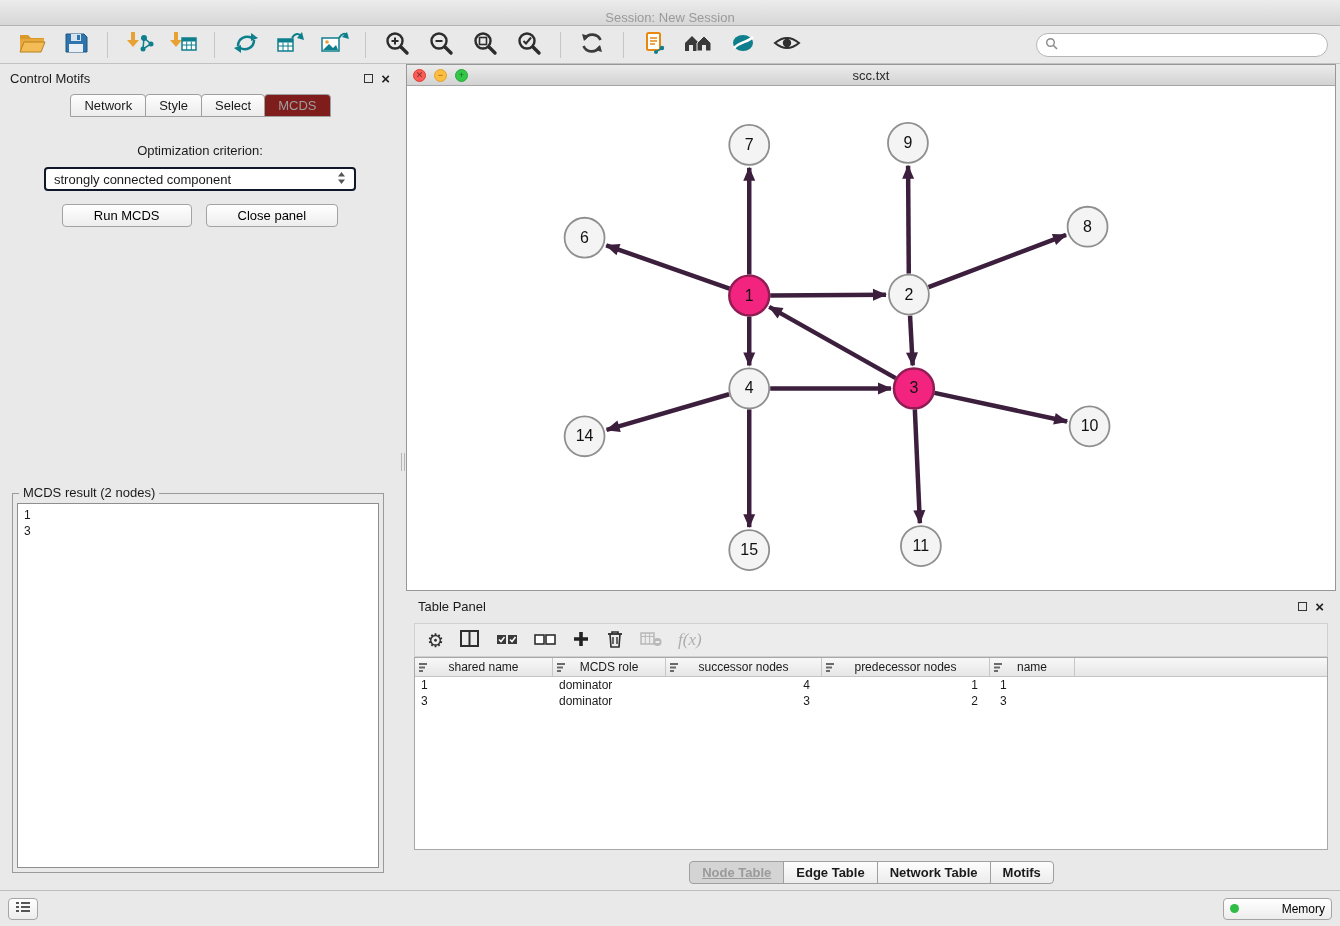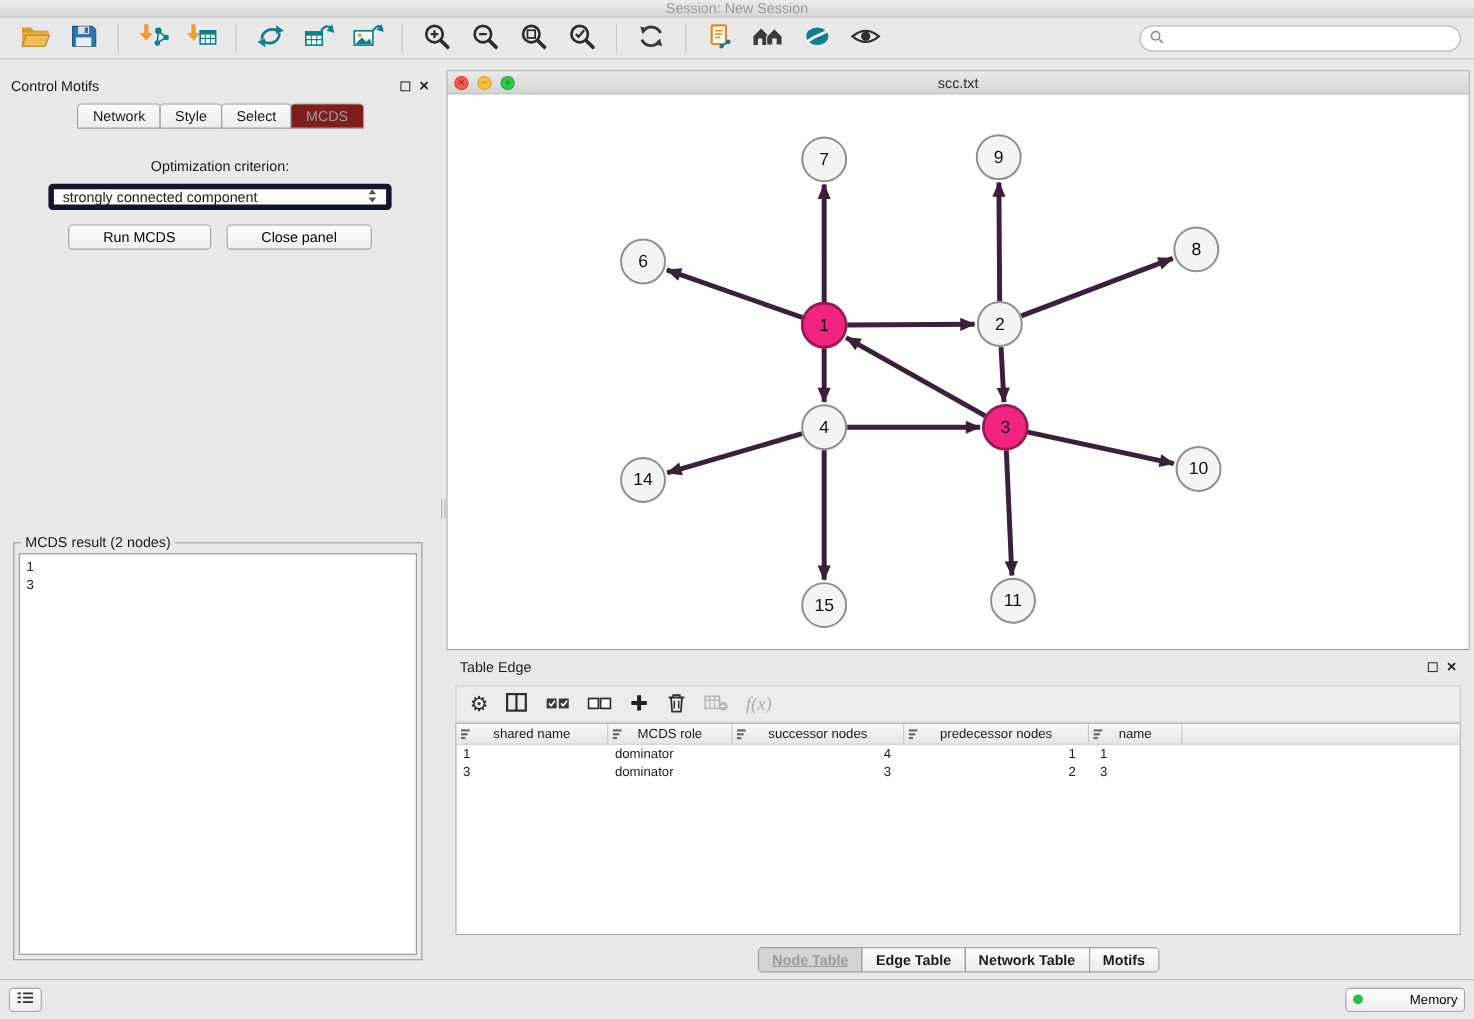--- a/index.html
+++ b/index.html
@@ -1,20 +1,20 @@
 <!DOCTYPE html>
 <html><head>
 <meta charset="utf-8">
 <style>
   *{box-sizing:border-box;margin:0;padding:0;}
   html,body{width:1340px;height:926px;}
   body{font-family:"Liberation Sans",sans-serif;background:#e9e9e9;position:relative;overflow:hidden;font-size:13px;color:#1a1a1a;}
 
   
-  .titlebar{height:16px;background:linear-gradient(#ececec,#d6d6d6);border-bottom:1px solid #b3b3b3;display:flex;align-items:flex-end;justify-content:center;color:#9a9a9a;}
+  .titlebar{height:26px;background:linear-gradient(#ececec,#d6d6d6);border-bottom:1px solid #b3b3b3;display:flex;align-items:flex-end;justify-content:center;color:#9a9a9a;}
 
   
   .toolbar{height:38px;display:flex;align-items:center;padding:0 12px;border-bottom:1px solid #c2c2c2;background:#e9e9e9;gap:4px;}
   .tb-btn{width:40px;height:32px;display:flex;align-items:center;justify-content:center;background:transparent;border:none;cursor:default;}
   .tb-sep{width:1px;height:26px;background:#c6c6c6;margin:0 7px;}
   .search-wrap{margin-left:auto;width:292px;height:24px;border:1px solid #b6b6b6;border-radius:12px;background:#fff;display:flex;align-items:center;padding:0 8px;gap:5px;}
   .search-input{border:none;outline:none;flex:1;font-size:13px;background:transparent;font-family:"Liberation Sans",sans-serif;}
 
   
   .main{position:absolute;top:64px;left:0;right:0;bottom:36px;}
@@ -22,21 +22,21 @@
   
   .control-panel{position:absolute;left:0;top:2px;width:400px;bottom:0;background:#e9e9e9;}
   .cp-header{height:24px;display:flex;align-items:center;padding:0 10px;}
   .panel-icons{margin-left:auto;display:flex;gap:8px;align-items:center;}
   .float-ic{width:9px;height:9px;border:1.5px solid #333;display:inline-block;}
   .close-ic{font-weight:700;font-size:15px;line-height:1;color:#222;}
   .cp-tabs{display:flex;justify-content:center;margin-top:4px;}
   .cp-tab{padding:3px 13px;border:1px solid #9f9f9f;background:linear-gradient(#fdfdfd,#ececec);margin-right:-1px;border-radius:4px 4px 0 0;}
   .cp-tab.active{background:#7f1d1d;color:#9e9e9e;}
   .cp-opt-label{margin-top:26px;text-align:center;}
-  .cp-select{width:312px;height:24px;margin:9px auto 0;border:5px solid #0f172a;border-radius:4px;background:#fff;display:flex;align-items:center;padding:0 8px;text-align:center;}
+  .cp-select{width:312px;height:24px;margin:9px auto 0;border:2px solid #0f172a;border-radius:4px;background:#fff;display:flex;align-items:center;padding:0 8px;text-align:center;}
   .cp-select .spin{margin-left:auto;}
   .cp-buttons{display:flex;justify-content:center;gap:14px;margin-top:13px;}
   .cp-btn{height:23px;padding:0 31px;border:1px solid #a3a3a3;border-radius:4px;background:linear-gradient(#ffffff,#ededed);font-size:13px;font-family:"Liberation Sans",sans-serif;}
   .result-box{position:absolute;left:12px;right:16px;top:427px;height:380px;border:1px solid #9a9a9a;}
   .result-label{position:absolute;top:-9px;left:6px;background:#e9e9e9;padding:0 4px;}
   .result-area{position:absolute;left:4px;right:4px;top:9px;bottom:4px;background:#fff;border:1px solid #8e8e8e;font-size:12px;padding:3px 6px;line-height:16px;overflow:hidden;}
 
   .v-splitter{position:absolute;left:400px;top:0;width:6px;bottom:0;}
   .v-splitter .grip{position:absolute;left:1px;top:389px;width:4px;height:18px;border-left:1px solid #b5b5b5;border-right:1px solid #b5b5b5;}
 
@@ -330,21 +330,21 @@
             <text x="341" y="470" text-anchor="middle" font-size="16" font-family="Liberation Sans, sans-serif" fill="#111">15</text>
             <circle cx="513" cy="461" r="20" fill="#f4f4f4" stroke="#8f8f8f" stroke-width="1.8"></circle>
             <text x="513" y="466" text-anchor="middle" font-size="16" font-family="Liberation Sans, sans-serif" fill="#111">11</text>
           </g>
       </svg>
     </div>
   </div>
 
   <div class="table-panel">
     <div class="tp-header">
-      <span>Table Edge</span>
+      <span>Table Panel</span>
       <span class="panel-icons">
         <span class="float-ic"></span>
         <span class="close-ic">×</span>
       </span>
     </div>
     <div class="tp-toolbar">
       <button class="tp-tool">
           <span class="gear-glyph">⚙</span>
         </button>
       <button class="tp-tool">

